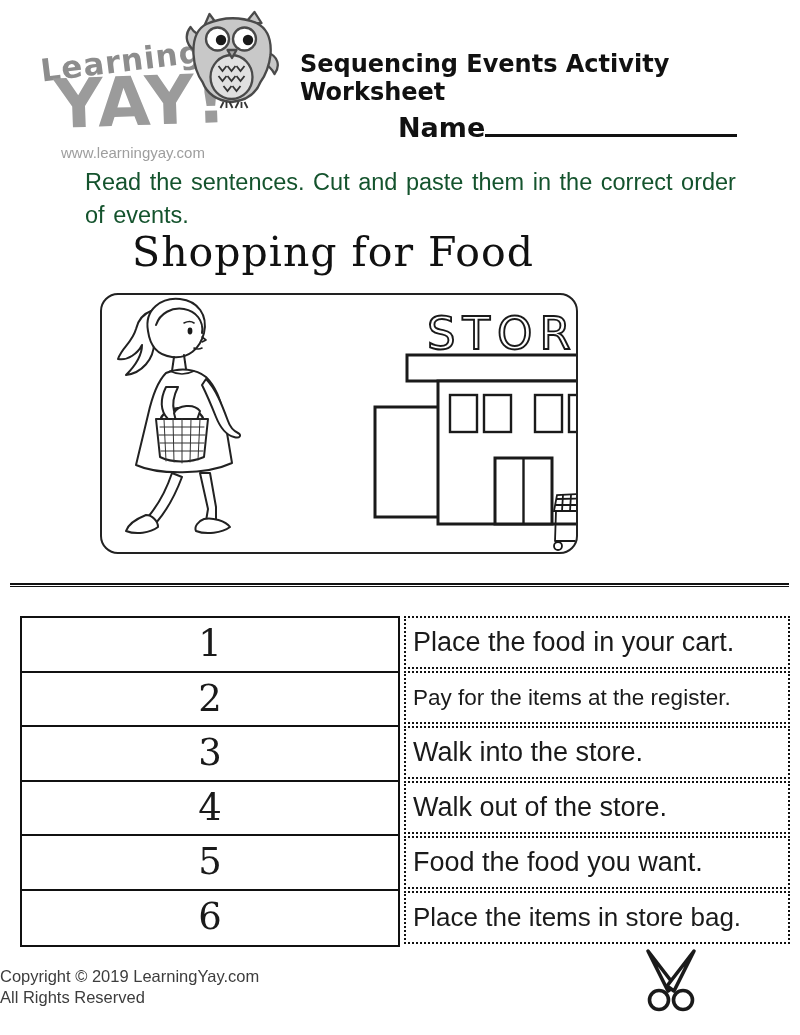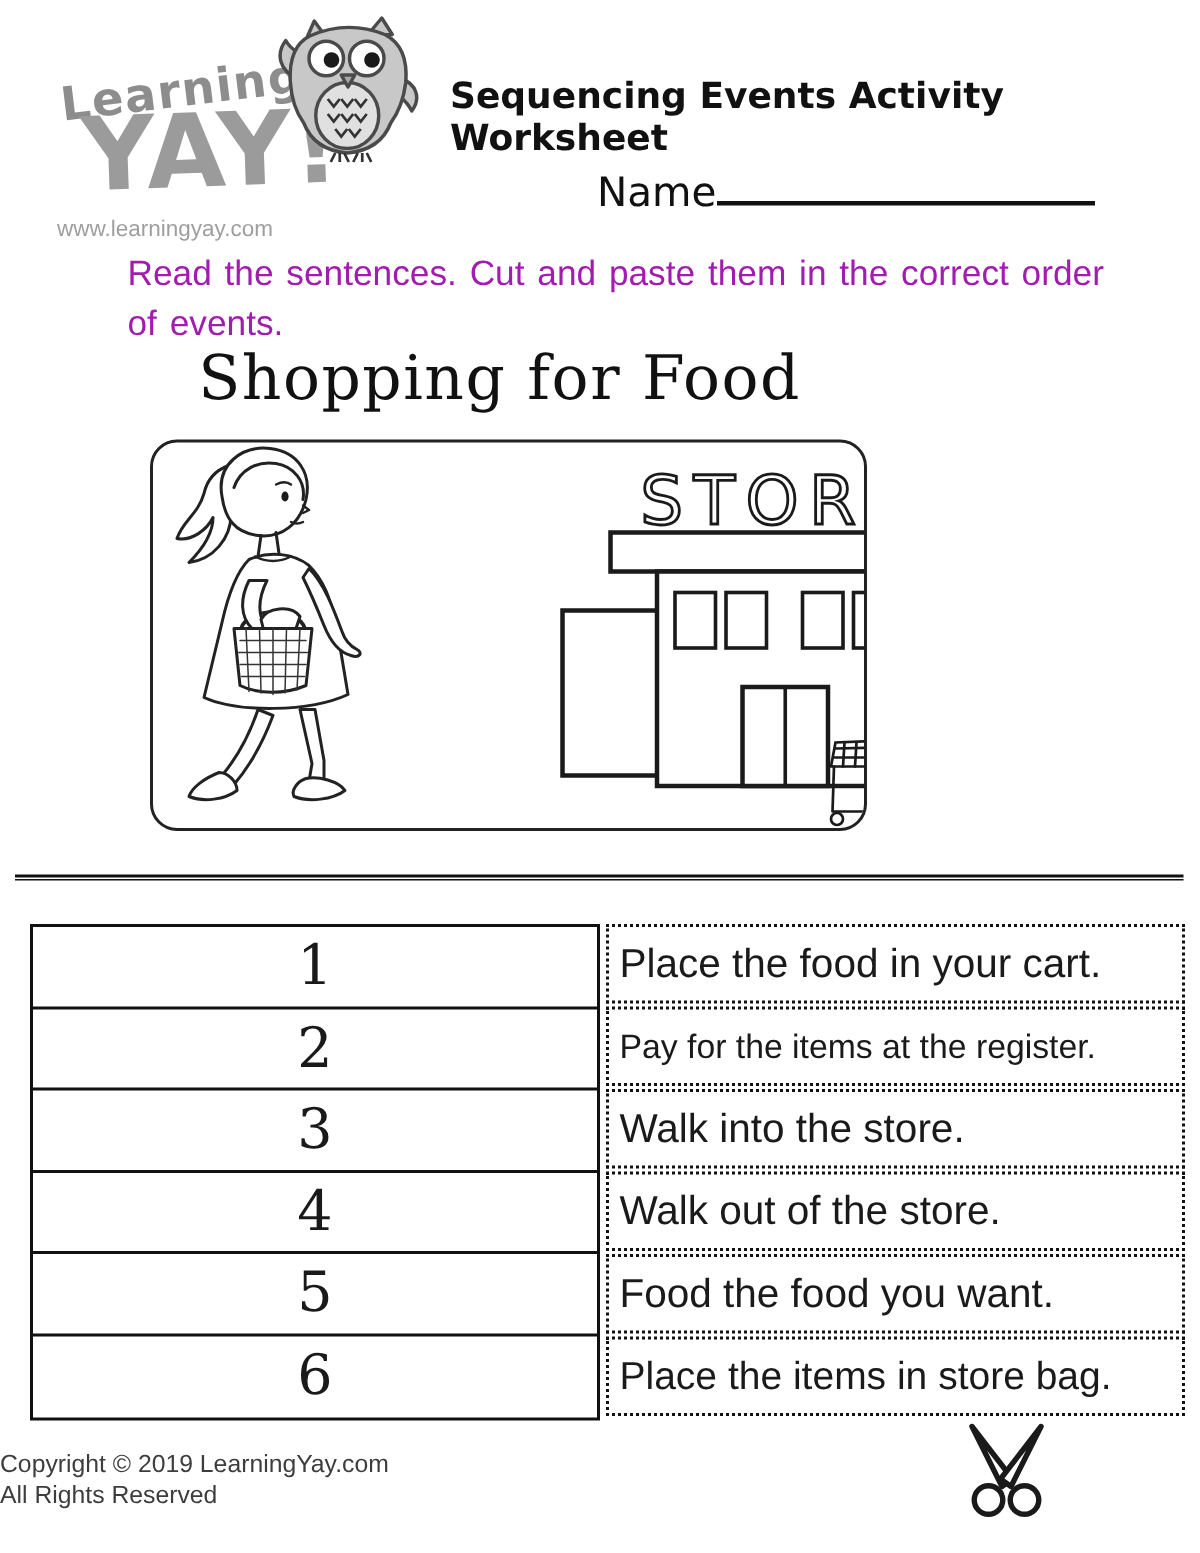--- a/index.html
+++ b/index.html
@@ -6,34 +6,34 @@
   html,body { width:800px; height:1035px; background:#fff; overflow:hidden;
               font-family:"Liberation Sans", sans-serif; color:#141414; }
   .abs { position:absolute; }
 
   
   #logo { left:38px; top:10px; width:240px; height:158px; }
   .logo-learning { position:absolute; left:2px; top:32px; font-family:"DejaVu Sans",sans-serif;
      font-weight:bold; font-size:31px; color:#8d8d8d; transform:rotate(-7deg); letter-spacing:1px; }
   .logo-yay { position:absolute; left:16px; top:52px; font-family:"DejaVu Sans",sans-serif;
      font-weight:900; font-size:68px; color:#9b9b9b; transform:rotate(-2deg); letter-spacing:1px; }
-  .logo-web { position:absolute; left:0px; top:134px; width:190px; 
+  .logo-web { position:absolute; left:0px; top:134px; width:190px; text-align:center;
      font-size:15px; color:#9e9e9e; }
   .logo-owl { position:absolute; left:146px; top:0px; }
 
   
   #worksheet-title { left:300px; top:50px; width:478px; 
      font-family:"DejaVu Sans",sans-serif; font-weight:bold; font-size:24px; color:#111; }
   #name-row { left:398px; top:110px; font-family:"DejaVu Sans",sans-serif;
-     font-weight:normal; font-size:27px; color:#111; }
+     font-weight:bold; font-size:27px; color:#111; }
   #name-line { display:inline-block; width:252px; border-bottom:3px solid #111; height:27px; }
 
   
   #instructions { left:85px; top:166px; width:656px; font-size:23.5px; line-height:1.4;
-     color:#a21caf; word-spacing:2px; }
+     color:#14532d; word-spacing:2px; }
   #activity-title { left:0; top:228px; width:666px; text-align:center;
      font-family:"DejaVu Serif", serif; font-size:41px; color:#111; letter-spacing:1px; }
 
   
   #picture-box { left:100px; top:293px; width:478px; height:261px;
      border:2.5px solid #222; border-radius:18px; overflow:hidden; }
 
   
   #divider { left:10px; top:583px; width:779px; height:4px;
      border-top:2.5px solid #111; border-bottom:1px solid #111; }

